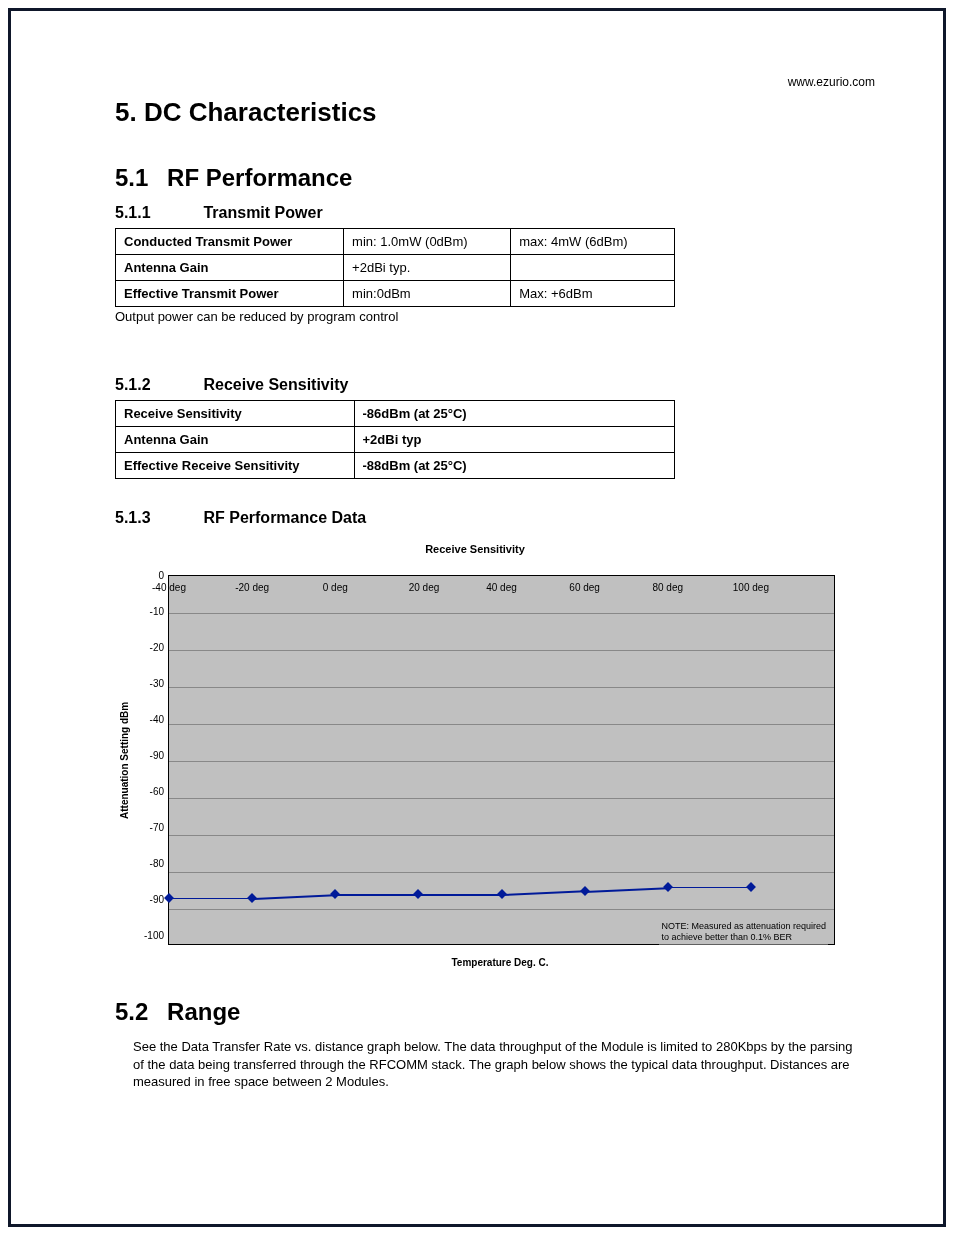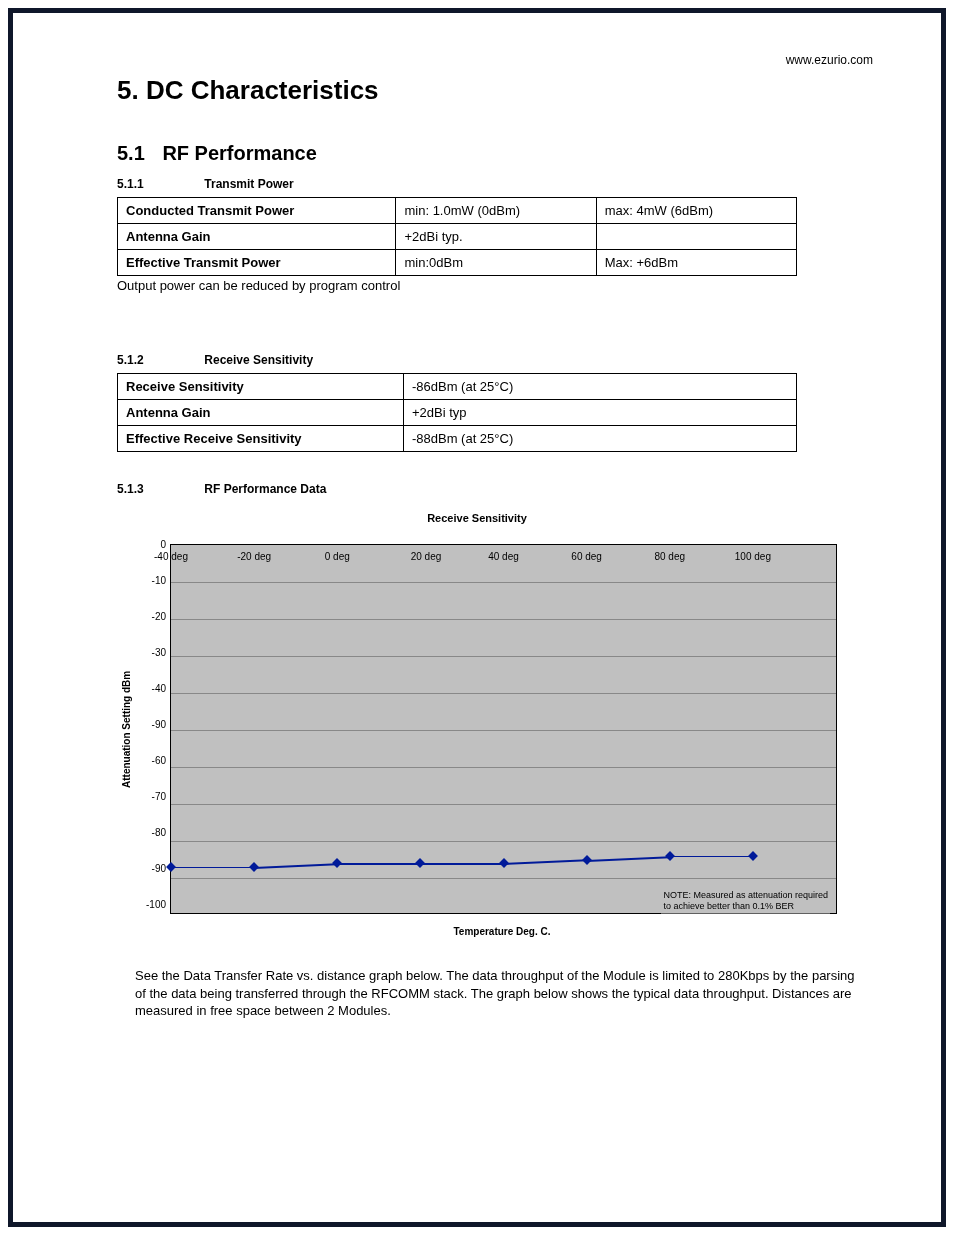--- a/index.html
+++ b/index.html
@@ -3,66 +3,66 @@
 <meta charset="utf-8">
 <style>
   body {
     margin: 0;
     padding: 0;
     font-family: Verdana, Geneva, sans-serif;
     background: #fff;
     width: 954px;
   }
   .page {
-    border: 5px solid #0f172a;
+    border: 3px solid #0f172a;
     margin: 8px;
-    padding: 40px 68px 60px 104px;
+    padding: 64px 68px 60px 104px;
     box-sizing: border-box;
     min-height: 1219px;
     position: relative;
   }
   .url {
     text-align: right;
     font-size: 12px;
     margin-bottom: 8px;
   }
   h1 {
     font-size: 26px;
     font-weight: bold;
     margin: 0 0 36px 0;
   }
   h2 {
-    font-size: 20px;
+    font-size: 24px;
     font-weight: bold;
     margin: 0 0 12px 0;
   }
   h2 .secnum { margin-right: 12px; }
   h3 {
-    font-size: 12px;
+    font-size: 16px;
     font-weight: bold;
     margin: 0 0 6px 0;
   }
   h3 .secnum { display: inline-block; width: 84px; }
   table.data {
     border-collapse: collapse;
-    width: 680px;
+    width: 560px;
     margin-bottom: 2px;
   }
   table.data td {
     border: 1px solid #000;
     padding: 5px 8px;
     font-size: 13px;
     vertical-align: middle;
   }
   table.data td.label { font-weight: bold; width: 250px; }
-  table.data.two td.val { width: 350px; }
+  table.data.two td.val { width: 350px; font-weight: bold; }
   table.data.three td.val { width: 175px; }
   .caption {
     font-size: 13px;
-    margin: 2px 0 32px 0;
+    margin: 2px 0 24px 0;
   }
   .section-gap { height: 28px; }
   .para {
     font-size: 13px;
     line-height: 1.35;
     margin: 4px 18px;
   }
   
   .chart-wrap {
     margin: 16px 0 30px 0;
@@ -272,15 +272,19 @@
           <div class="pt" style="left: 415.625px; top: 314.5px;"></div>
           <div class="seg" style="left: 415.625px; top: 314.5px; width: 83.2073px; transform: rotate(-2.54863deg);"></div>
           <div class="pt" style="left: 498.75px; top: 310.8px;"></div>
           <div class="seg" style="left: 498.75px; top: 310.8px; width: 83.125px; transform: rotate(0deg);"></div>
           <div class="pt" style="left: 581.875px; top: 310.8px;"></div>
         </div>
     </div>
     <div class="xlabel">Temperature Deg. C.</div>
   </div>
 
+  <h2>
+    <span class="secnum">5.2</span>
+    <span>Range</span>
+  </h2>
   <div class="para">See the Data Transfer Rate vs. distance graph below. The data throughput of the Module is limited to 280Kbps by the parsing of the data being transferred through the RFCOMM stack.  The graph below shows the typical data throughput. Distances are measured in free space between 2 Modules.</div>
 
 </div>
 
 </body></html>

